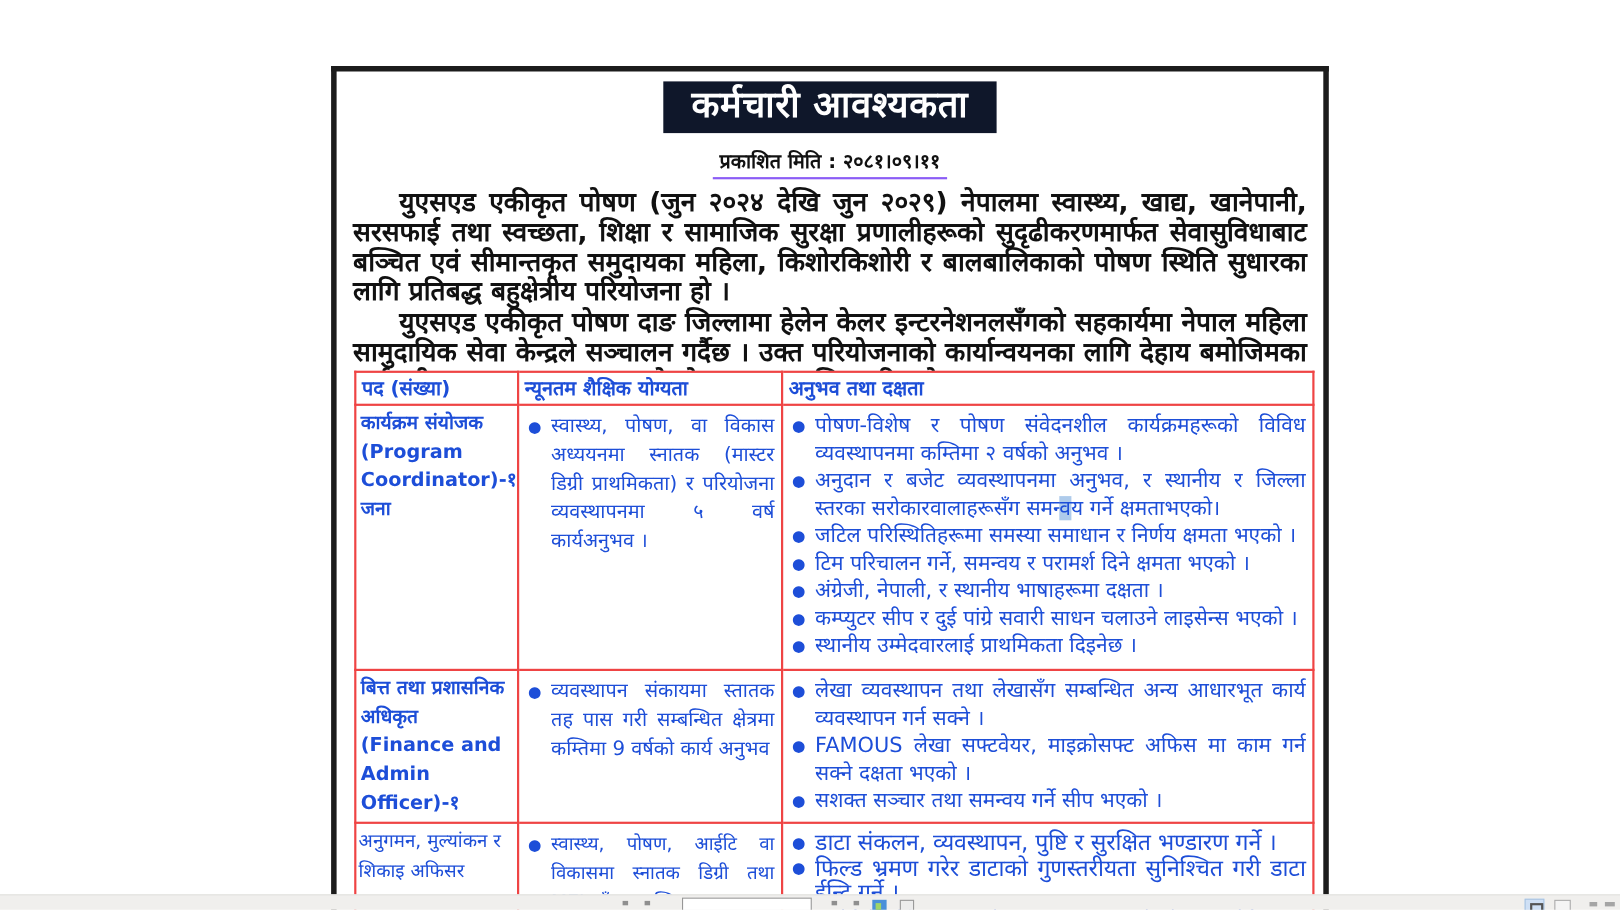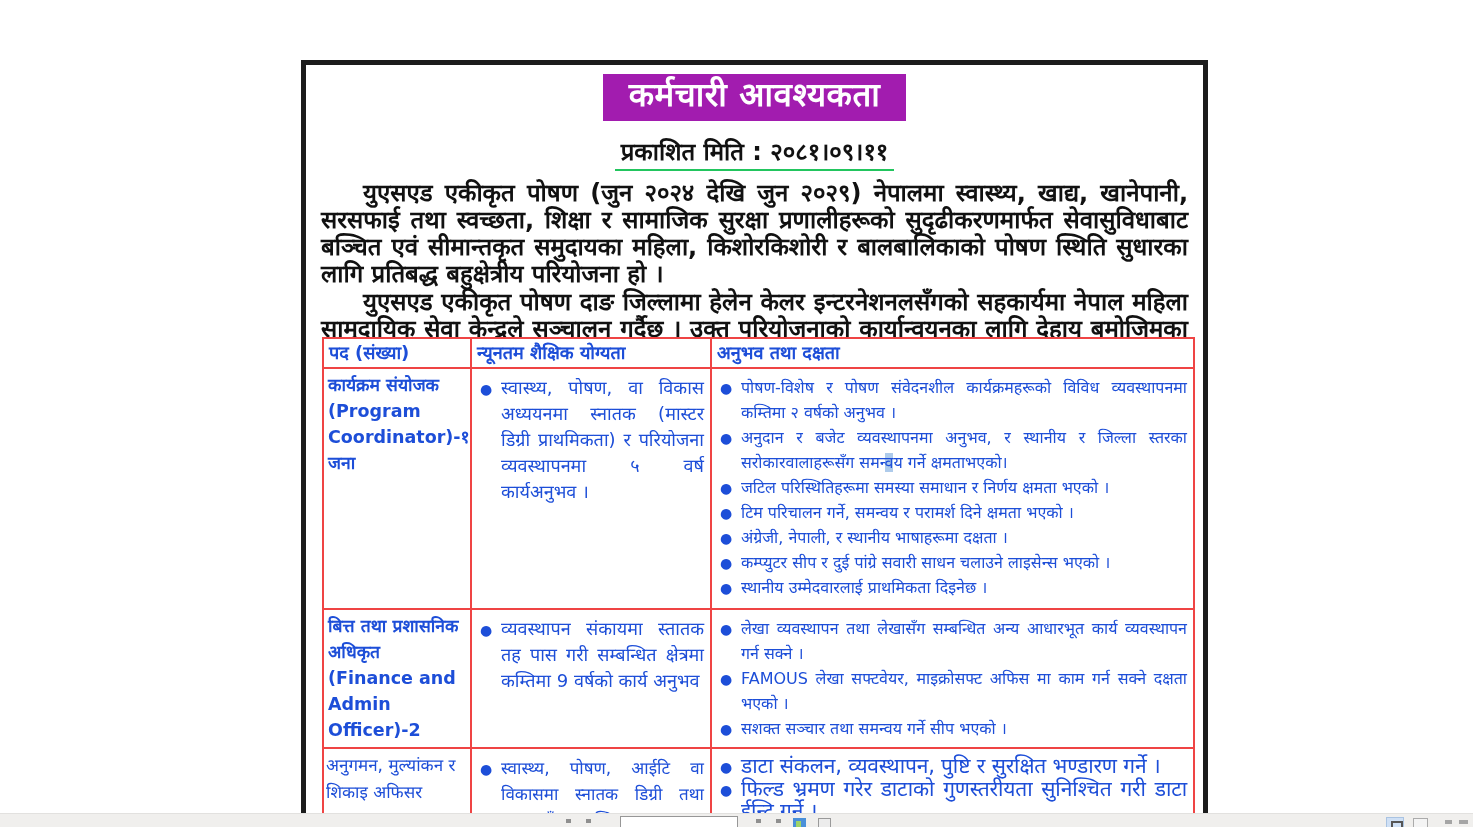--- a/index.html
+++ b/index.html
@@ -11,28 +11,28 @@
   
   .page{
     position:absolute;left:301px;top:60px;width:907px;height:767px;
     box-sizing:border-box;background:#fff;
     border:5px solid #1c1c1c;border-bottom:none;
     overflow:hidden;
   }
   .doc-head{height:272px;overflow:hidden;}
   .title-band{
     width:fit-content;margin:9px auto 0 auto;
-    background:#a21caf;color:#ffffff;
+    background:#0f172a;color:#ffffff;
     font-size:33px;font-weight:bold;line-height:1.1;
     padding:3px 26px 8px 26px;letter-spacing:0.5px;
   }
   .pub-date{text-align:center;margin-top:13px;}
   .pub-date span{
-    font-size:24px;font-weight:bold;color:#111;
-    border-bottom:2px solid #22c55e;padding:0 6px 3px 6px;
+    font-size:18px;font-weight:bold;color:#111;
+    border-bottom:2px solid #8b5cf6;padding:0 6px 3px 6px;
   }
   .body-para{
     margin:13px 15px 0 15px;font-size:24px;font-weight:bold;color:#111;
     line-height:27px;text-align:justify;text-indent:42px;
   }
   .body-para + .body-para{margin-top:1px;}
   
   table.positions{
     margin:0 0 0 16px;border-collapse:collapse;table-layout:fixed;width:871px;
   }
@@ -57,21 +57,21 @@
   tr.r3 td.pos{font-weight:normal;font-size:17px;line-height:27px;padding-left:2px;}
   ul.bullets{list-style:none;margin:5px 0 0 0;padding:0 5px 0 7px;}
   ul.bullets li{
     position:relative;padding-left:21px;font-weight:normal;
     text-align:justify;
   }
   ul.bullets li::before{
     content:"\25CF";position:absolute;left:0;top:1px;font-size:14px;
   }
   td.qual ul.bullets li{font-size:18px;line-height:26px;}
-  td.expr ul.bullets li{font-size:16px;line-height:25px;}
+  td.expr ul.bullets li{font-size:19px;line-height:25px;}
   tr.r3 td.qual ul.bullets li{font-size:17px;line-height:26px;}
   tr.r3 td.expr ul.bullets li{font-size:21px;line-height:22.5px;letter-spacing:-0.2px;}
   .sel{background:#aecbeb;}
   
   .statusbar{
     position:absolute;left:0;top:813px;width:1473px;height:14px;
     background:#f0efed;border-top:1px solid #e2e1df;
     overflow:hidden;z-index:20;
   }
   .sb{position:absolute;box-sizing:border-box;}
@@ -135,21 +135,21 @@
               <li><span>अनुदान र बजेट व्यवस्थापनमा अनुभव, र स्थानीय र जिल्ला स्तरका सरोकारवालाहरूसँग समन्</span><span class="sel">व</span><span>य गर्ने क्षमताभएको।</span></li>
               <li>जटिल परिस्थितिहरूमा समस्या समाधान र निर्णय क्षमता भएको ।</li>
               <li>टिम परिचालन गर्ने, समन्वय र परामर्श दिने क्षमता भएको ।</li>
               <li>अंग्रेजी, नेपाली, र स्थानीय भाषाहरूमा दक्षता ।</li>
               <li>कम्प्युटर सीप र दुई पांग्रे सवारी साधन चलाउने लाइसेन्स भएको ।</li>
               <li>स्थानीय उम्मेदवारलाई प्राथमिकता दिइनेछ ।</li>
             </ul>
         </td>
       </tr>
       <tr class="r2">
-        <td class="pos">बित्त तथा प्रशासनिक अधिकृत (Finance and Admin Officer)-2</td>
+        <td class="pos">बित्त तथा प्रशासनिक अधिकृत (Finance and Admin Officer)-१</td>
         <td class="qual">
           <ul class="bullets">
               <li>व्यवस्थापन संकायमा स्तातक तह पास गरी सम्बन्धित क्षेत्रमा कम्तिमा 9 वर्षको कार्य अनुभव</li>
             </ul>
         </td>
         <td class="expr">
           <ul class="bullets">
               <li>लेखा व्यवस्थापन तथा लेखासँग सम्बन्धित अन्य आधारभूत कार्य व्यवस्थापन गर्न सक्ने ।</li>
               <li>FAMOUS  लेखा सफ्टवेयर, माइक्रोसफ्ट अफिस मा काम गर्न सक्ने दक्षता भएको ।</li>
               <li>सशक्त सञ्चार तथा समन्वय गर्ने सीप भएको ।</li>

